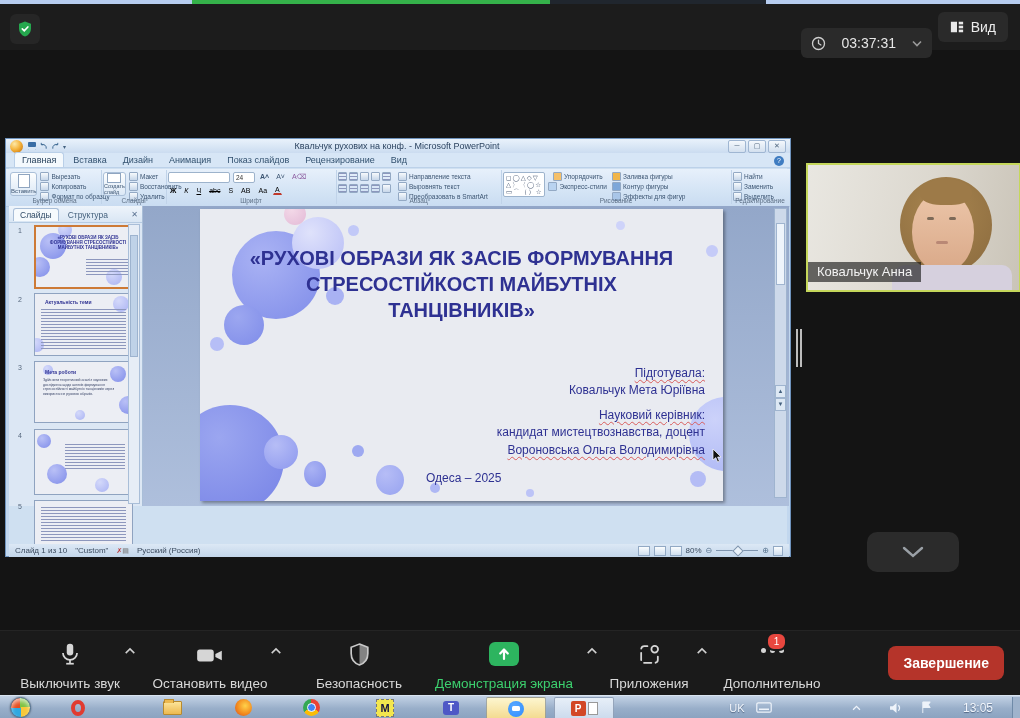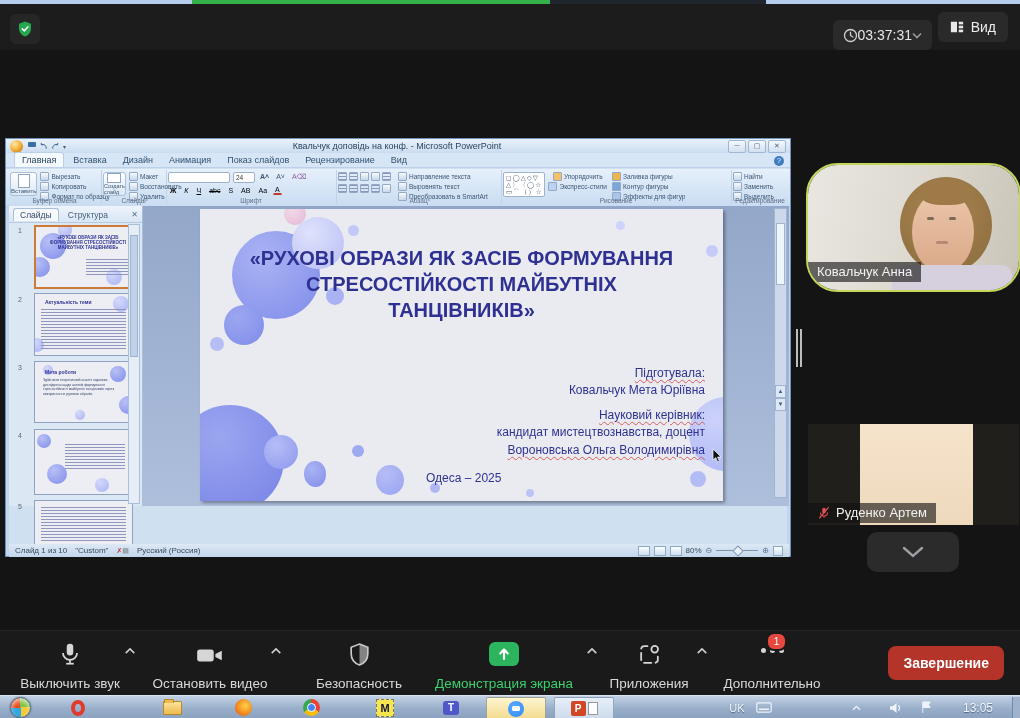--- a/index.html
+++ b/index.html
@@ -6,22 +6,22 @@
   .screen{position:relative;width:1020px;height:718px;background:#141414;overflow:hidden;
           font-family:"Liberation Sans",sans-serif;-webkit-font-smoothing:antialiased;}
   .a{position:absolute;}
   
   .top-strip{left:0;top:0;width:1020px;height:4px;background:#b7cdf0;}
   .strip-green{left:192px;top:0;width:358px;height:4px;background:#35b14a;}
   .strip-dark{left:550px;top:0;width:216px;height:4px;background:#20262e;}
   .top-bar{left:0;top:4px;width:1020px;height:46px;background:#1c1c1c;}
   .shield-btn{left:10px;top:10px;width:30px;height:30px;background:#262626;border-radius:6px;
               display:flex;align-items:center;justify-content:center;}
-  .timer-pill{right:88px;top:16px;height:30px;background:#2a2a2a;border-radius:6px;display:flex;
-              align-items:center;gap:0;padding:0 10px;color:#e6e6e6;font-size:14px;}
+  .timer-pill{right:88px;top:24px;height:30px;background:#2a2a2a;border-radius:6px;display:flex;
+              align-items:center;gap:16px;padding:0 10px;color:#e6e6e6;font-size:14px;}
   .view-btn{right:12px;top:8px;height:30px;background:#2a2a2a;border-radius:6px;display:flex;
             align-items:center;gap:7px;padding:0 12px;color:#ececec;font-size:14px;border:0;}
   
   .ppt{left:5px;top:138px;width:786px;height:419px;background:#cfe0f1;border:1px solid #6f93bd;
        box-shadow:inset 0 0 0 3px #c2d7ee;box-sizing:border-box;font-family:"Liberation Sans",sans-serif;}
   .ppt-titlebar{left:0;top:0;width:100%;height:14px;background:linear-gradient(#e9f2fb,#cbdcf0);
                 display:flex;align-items:center;}
   .orb{width:13px;height:13px;border-radius:50%;margin-left:4px;
        background:radial-gradient(circle at 35% 30%,#fde9a8,#f5b53f 45%,#d98a1c 75%,#a96208);}
   .qat{display:flex;align-items:center;gap:3px;margin-left:5px;font-size:8px;color:#44617f;}
@@ -165,21 +165,21 @@
       <div class="qat">
         <span class="sv"></span>
         <svg width="9" height="8" viewBox="0 0 10 8">
             <path d="M8 7 A4 4 0 0 0 2.5 2.5 M2.5 2.5 L2.5 0.5 M2.5 2.5 L4.8 2.8" fill="none" stroke="#3f6a94" stroke-width="1.1"></path>
           </svg>
         <svg width="9" height="8" viewBox="0 0 10 8">
             <path d="M2 7 A4 4 0 0 1 7.5 2.5 M7.5 2.5 L7.5 0.5 M7.5 2.5 L5.2 2.8" fill="none" stroke="#3f6a94" stroke-width="1.1"></path>
           </svg>
         <span style="font-size:6px;">▾</span>
       </div>
-      <span class="ppt-title">Квальчук доповідь на конф. - Microsoft PowerPoint</span>
+      <span class="ppt-title">Квальчук рухових на конф. - Microsoft PowerPoint</span>
       <div class="winctl">
         <span>─</span>
         <span>▢</span>
         <span>✕</span>
       </div>
     </div>
 
     <div class="a ppt-tabs">
       <span class="ptab active">Главная</span>
       <span class="ptab">Вставка</span>
@@ -463,50 +463,36 @@
         <span class="sb-ico" style="width:8px;"></span>
       </div>
     </div>
   </div>
 
   <div class="a drag-handle">
       <i></i>
       <i></i>
     </div>
 
-  <div class="a tile active" style="top:165px;height:125px;border-radius:30px;">
+  <div class="a tile active" style="top:165px;height:125px;">
     <div class="a" style="left:0;top:0;width:211px;height:125px;background:linear-gradient(100deg,#e9e7e1,#dcd8cf 55%,#cac4b8);">
       <span class="a ring" style="left:92px;top:12px;width:92px;height:96px;background:radial-gradient(circle at 45% 35%,#a8854f,#8a6a3e);"></span>
       <span class="a ring" style="left:104px;top:26px;width:62px;height:82px;background:linear-gradient(#ecc6a9,#d9a888);"></span>
       <span class="a ring" style="left:112px;top:14px;width:52px;height:26px;background:#9d7a48;border-radius:50% 50% 40% 40%;"></span>
       <span class="a" style="left:119px;top:52px;width:7px;height:3px;background:#7d6a58;border-radius:2px;"></span>
       <span class="a" style="left:141px;top:52px;width:7px;height:3px;background:#7d6a58;border-radius:2px;"></span>
       <span class="a" style="left:128px;top:76px;width:12px;height:3px;background:#b98875;border-radius:2px;"></span>
       <span class="a" style="left:84px;top:100px;width:120px;height:28px;background:#d6d0de;border-radius:14px 10px 0 0;"></span>
     </div>
     <div class="plabel">
       <span>Ковальчук Анна</span>
     </div>
   </div>
 
 
-  <div class="a tile" style="top:424px;height:101px;">
-    <div class="a" style="left:0;top:0;width:211px;height:101px;background:#211f1c;">
-      <span class="a" style="left:52px;top:0;width:113px;height:101px;background:linear-gradient(#f6e3cb,#eed9bd);"></span>
-    </div>
-    <div class="plabel" style="bottom:2px;">
-      <svg width="14" height="14" viewBox="0 0 24 24">
-        <rect x="9" y="3" width="6" height="10" rx="3" fill="#e05252"></rect>
-        <path d="M6 11a6 6 0 0 0 12 0" fill="none" stroke="#e05252" stroke-width="1.8"></path>
-        <line x1="12" y1="17" x2="12" y2="20" stroke="#e05252" stroke-width="1.8"></line>
-        <line x1="4" y1="21" x2="20" y2="2" stroke="#e05252" stroke-width="2"></line>
-      </svg>
-      <span>Руденко Артем</span>
-    </div>
-  </div>
 
   <button class="a scroll-btn">
     <svg width="22" height="12" viewBox="0 0 22 12">
       <path d="M2 2 L11 10 L20 2" fill="none" stroke="#9aa0a6" stroke-width="2.4" stroke-linecap="round"></path>
     </svg>
   </button>
 
   <div class="a toolbar">
     <div class="tb-item" style="left:142px;width:136px;">
       <svg width="30" height="27" viewBox="0 0 28 24" style="margin-top:7px;">

